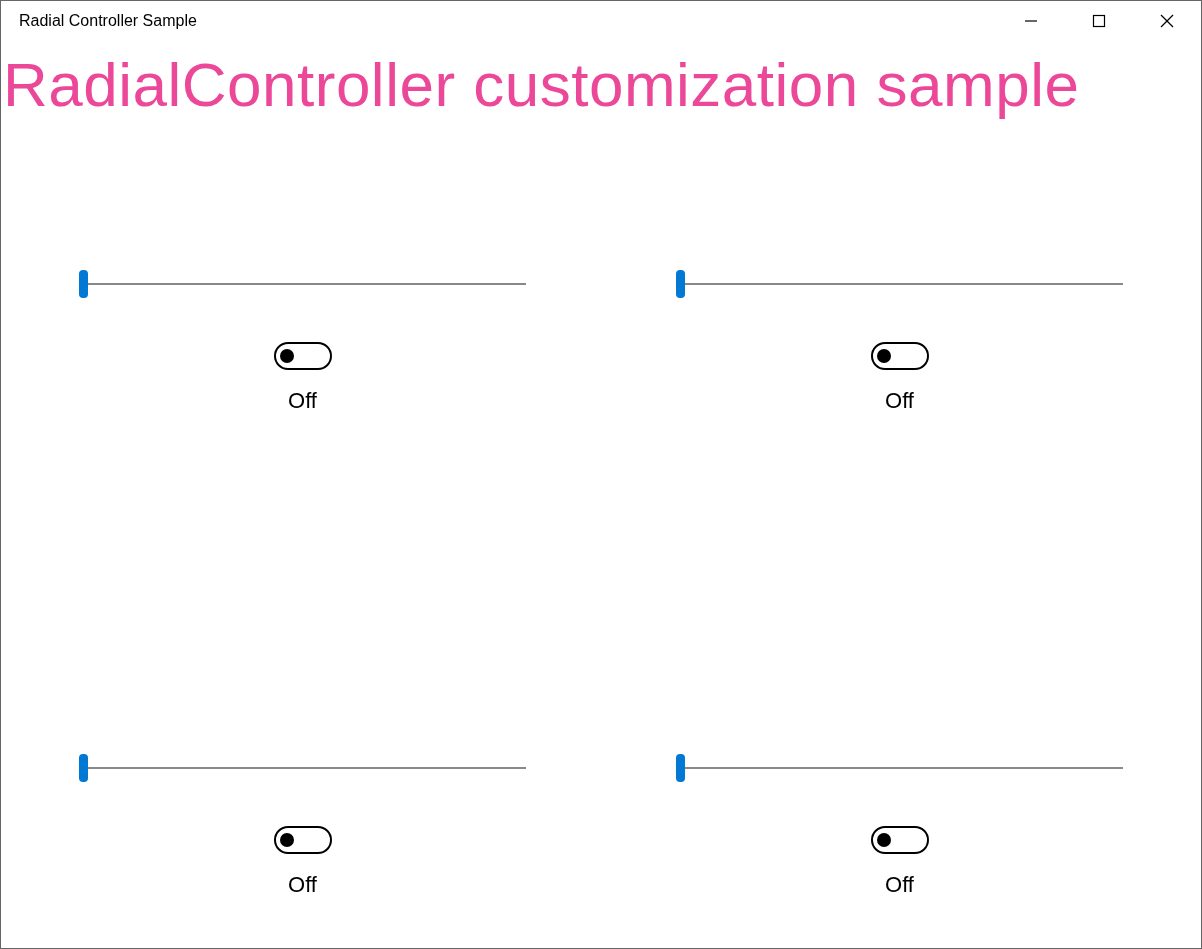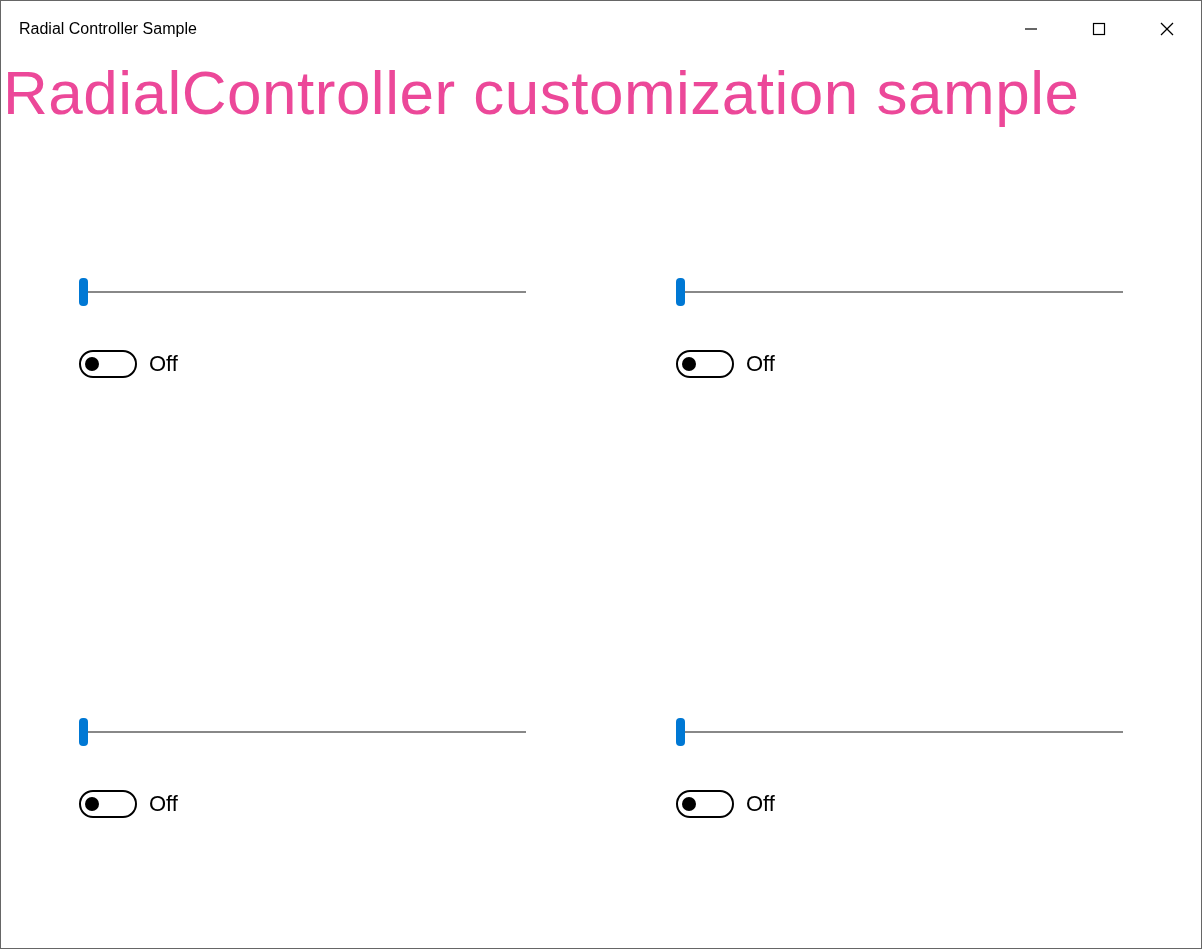--- a/index.html
+++ b/index.html
@@ -14,21 +14,20 @@
       height: 949px;
       overflow: hidden;
       border: 1px solid #666;
     }
     .titlebar {
       height: 40px;
       display: flex;
       align-items: center;
       justify-content: space-between;
       padding-left: 18px;
-      margin-top: 8px;
     }
     .titlebar-title {
       font-size: 16px;
       color: #000;
       font-weight: 400;
     }
     .titlebar-controls {
       display: flex;
       height: 100%;
     }
@@ -83,21 +82,22 @@
       left: 0;
       width: 9px;
       height: 28px;
       background: #0078d4;
       border-radius: 4px;
       transform: translate(0, -50%);
     }
     .toggle-row {
       display: flex;
       align-items: center;
-      gap: 12px;
+      gap: 18px;
+      flex-direction: column;
     }
     .toggle {
       width: 58px;
       height: 28px;
       border: 2.5px solid #000;
       border-radius: 14px;
       position: relative;
       cursor: pointer;
       background: #fff;
     }

